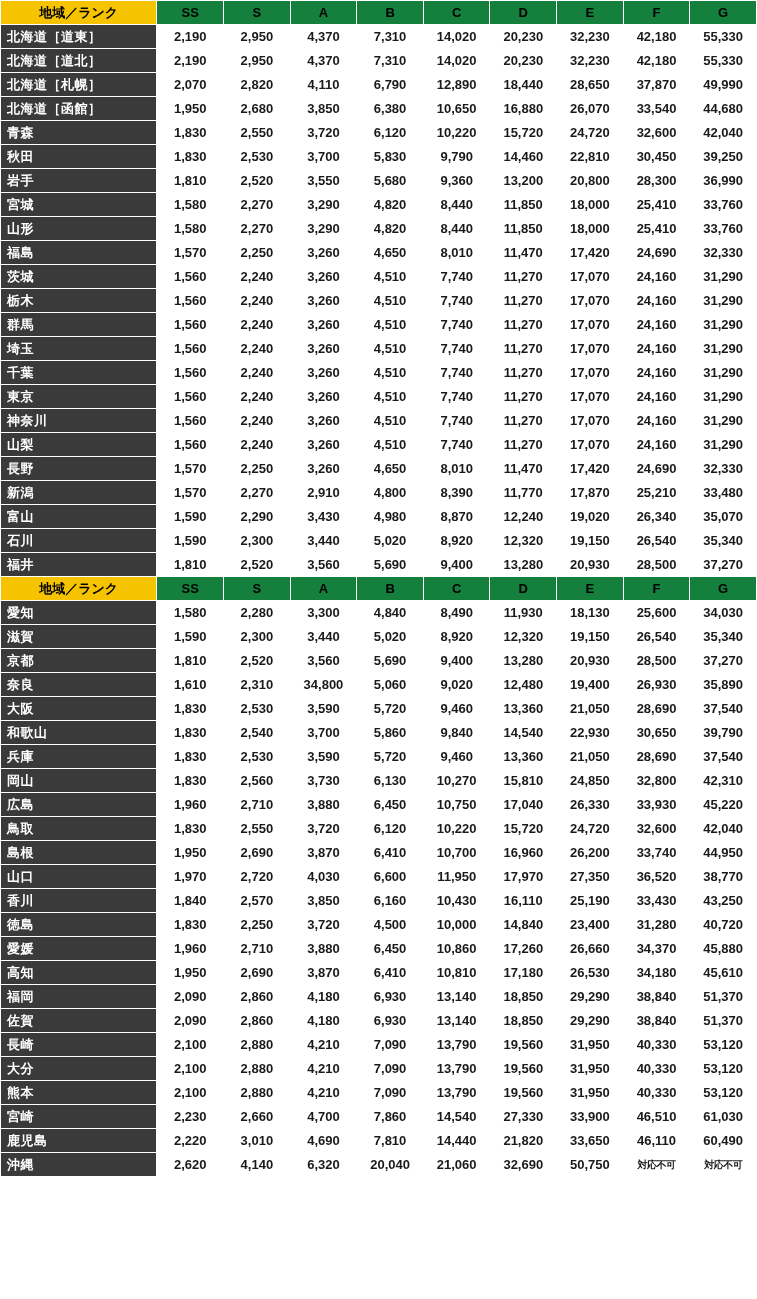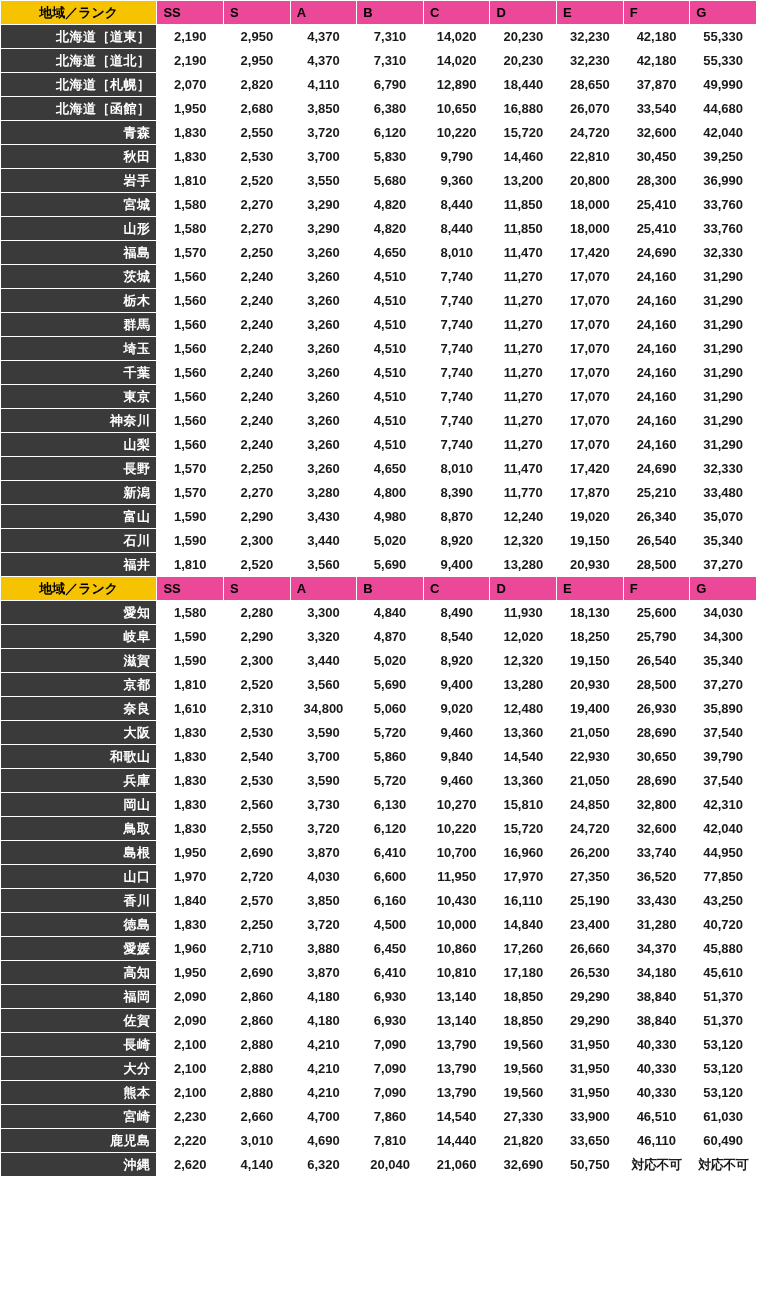--- a/index.html
+++ b/index.html
@@ -26,39 +26,39 @@
     box-sizing: border-box;
   }
   
   tr.header-row th.region-head {
     background: #f5c300;
     color: #000000;
     text-align: center;
     width: 155px;
   }
   tr.header-row th.rank-head {
-    background: #ec4899;
+    background: #15803d;
     color: #000000;
-    text-align: left;
+    text-align: center;
   }
   
   td.region-cell {
     background: #3a3a3a;
     color: #ffffff;
-    text-align: right;
+    text-align: left;
     width: 155px;
     letter-spacing: 0.5px;
   }
   td.value-cell {
     background: #ffffff;
     color: #1a1a1a;
     text-align: center;
   }
   td.value-cell.na {
-    font-size: 13px;
+    font-size: 10px;
     letter-spacing: -0.5px;
   }
   col.c-region { width: 155px; }
   col.c-val { width: 66px; }
 </style>
 </head>
 <body>
 
 <table class="rate-table">
   <colgroup>
@@ -311,21 +311,21 @@
         <td class="value-cell">8,010</td>
         <td class="value-cell">11,470</td>
         <td class="value-cell">17,420</td>
         <td class="value-cell">24,690</td>
         <td class="value-cell">32,330</td>
       </tr>
       <tr>
         <td class="region-cell">新潟</td>
         <td class="value-cell">1,570</td>
         <td class="value-cell">2,270</td>
-        <td class="value-cell">3,280</td>
+        <td class="value-cell">2,910</td>
         <td class="value-cell">4,800</td>
         <td class="value-cell">8,390</td>
         <td class="value-cell">11,770</td>
         <td class="value-cell">17,870</td>
         <td class="value-cell">25,210</td>
         <td class="value-cell">33,480</td>
       </tr>
       <tr>
         <td class="region-cell">富山</td>
         <td class="value-cell">1,590</td>
@@ -380,32 +380,20 @@
         <td class="value-cell">2,280</td>
         <td class="value-cell">3,300</td>
         <td class="value-cell">4,840</td>
         <td class="value-cell">8,490</td>
         <td class="value-cell">11,930</td>
         <td class="value-cell">18,130</td>
         <td class="value-cell">25,600</td>
         <td class="value-cell">34,030</td>
       </tr>
       <tr>
-        <td class="region-cell">岐阜</td>
-        <td class="value-cell">1,590</td>
-        <td class="value-cell">2,290</td>
-        <td class="value-cell">3,320</td>
-        <td class="value-cell">4,870</td>
-        <td class="value-cell">8,540</td>
-        <td class="value-cell">12,020</td>
-        <td class="value-cell">18,250</td>
-        <td class="value-cell">25,790</td>
-        <td class="value-cell">34,300</td>
-      </tr>
-      <tr>
         <td class="region-cell">滋賀</td>
         <td class="value-cell">1,590</td>
         <td class="value-cell">2,300</td>
         <td class="value-cell">3,440</td>
         <td class="value-cell">5,020</td>
         <td class="value-cell">8,920</td>
         <td class="value-cell">12,320</td>
         <td class="value-cell">19,150</td>
         <td class="value-cell">26,540</td>
         <td class="value-cell">35,340</td>
@@ -476,20 +464,32 @@
         <td class="value-cell">2,560</td>
         <td class="value-cell">3,730</td>
         <td class="value-cell">6,130</td>
         <td class="value-cell">10,270</td>
         <td class="value-cell">15,810</td>
         <td class="value-cell">24,850</td>
         <td class="value-cell">32,800</td>
         <td class="value-cell">42,310</td>
       </tr>
       <tr>
+        <td class="region-cell">広島</td>
+        <td class="value-cell">1,960</td>
+        <td class="value-cell">2,710</td>
+        <td class="value-cell">3,880</td>
+        <td class="value-cell">6,450</td>
+        <td class="value-cell">10,750</td>
+        <td class="value-cell">17,040</td>
+        <td class="value-cell">26,330</td>
+        <td class="value-cell">33,930</td>
+        <td class="value-cell">45,220</td>
+      </tr>
+      <tr>
         <td class="region-cell">鳥取</td>
         <td class="value-cell">1,830</td>
         <td class="value-cell">2,550</td>
         <td class="value-cell">3,720</td>
         <td class="value-cell">6,120</td>
         <td class="value-cell">10,220</td>
         <td class="value-cell">15,720</td>
         <td class="value-cell">24,720</td>
         <td class="value-cell">32,600</td>
         <td class="value-cell">42,040</td>
@@ -509,21 +509,21 @@
       <tr>
         <td class="region-cell">山口</td>
         <td class="value-cell">1,970</td>
         <td class="value-cell">2,720</td>
         <td class="value-cell">4,030</td>
         <td class="value-cell">6,600</td>
         <td class="value-cell">11,950</td>
         <td class="value-cell">17,970</td>
         <td class="value-cell">27,350</td>
         <td class="value-cell">36,520</td>
-        <td class="value-cell">77,850</td>
+        <td class="value-cell">38,770</td>
       </tr>
       <tr>
         <td class="region-cell">香川</td>
         <td class="value-cell">1,840</td>
         <td class="value-cell">2,570</td>
         <td class="value-cell">3,850</td>
         <td class="value-cell">6,160</td>
         <td class="value-cell">10,430</td>
         <td class="value-cell">16,110</td>
         <td class="value-cell">25,190</td>

